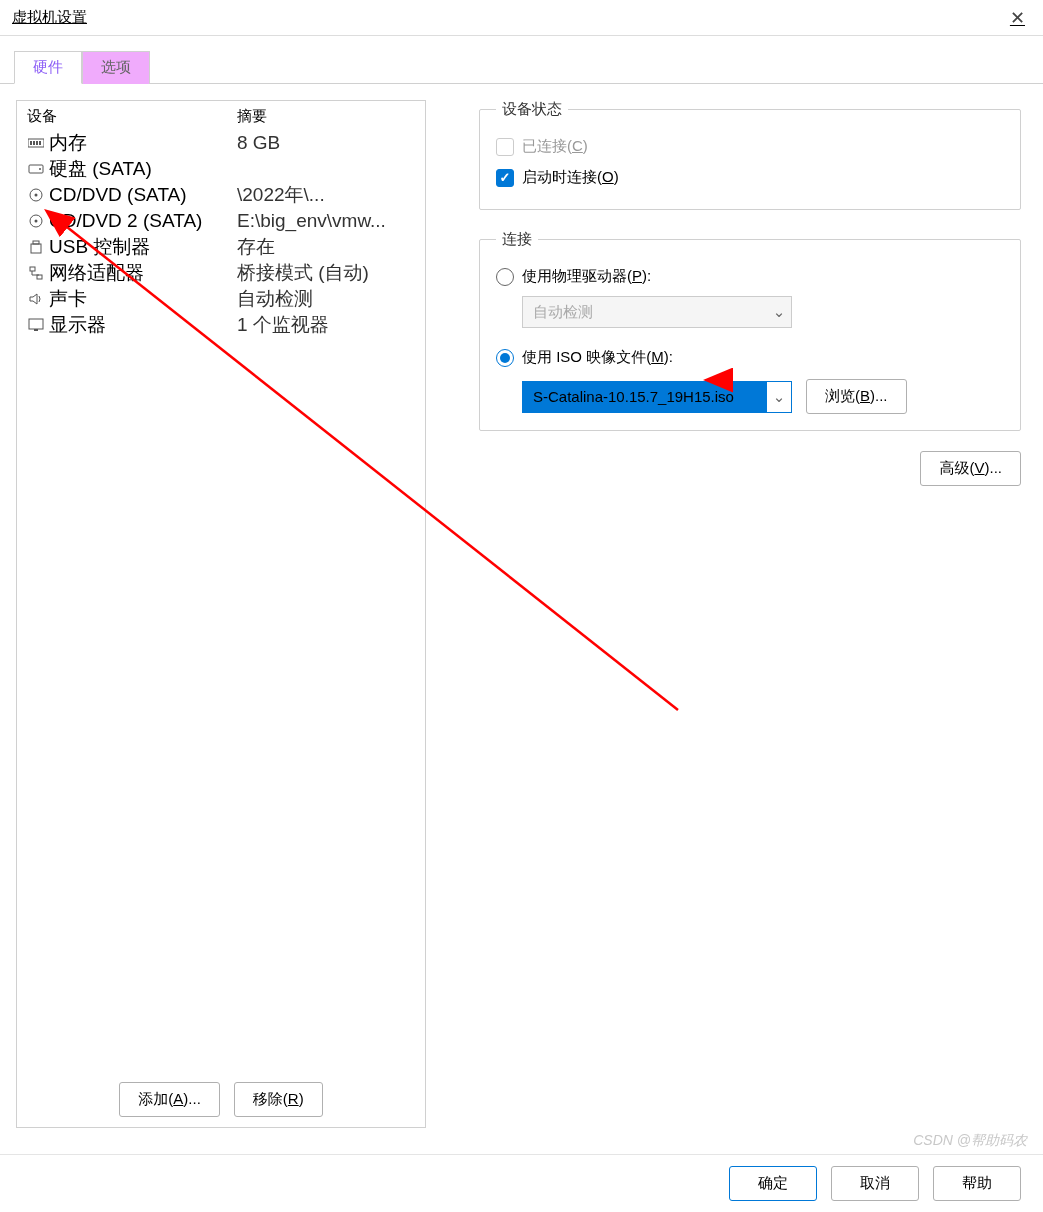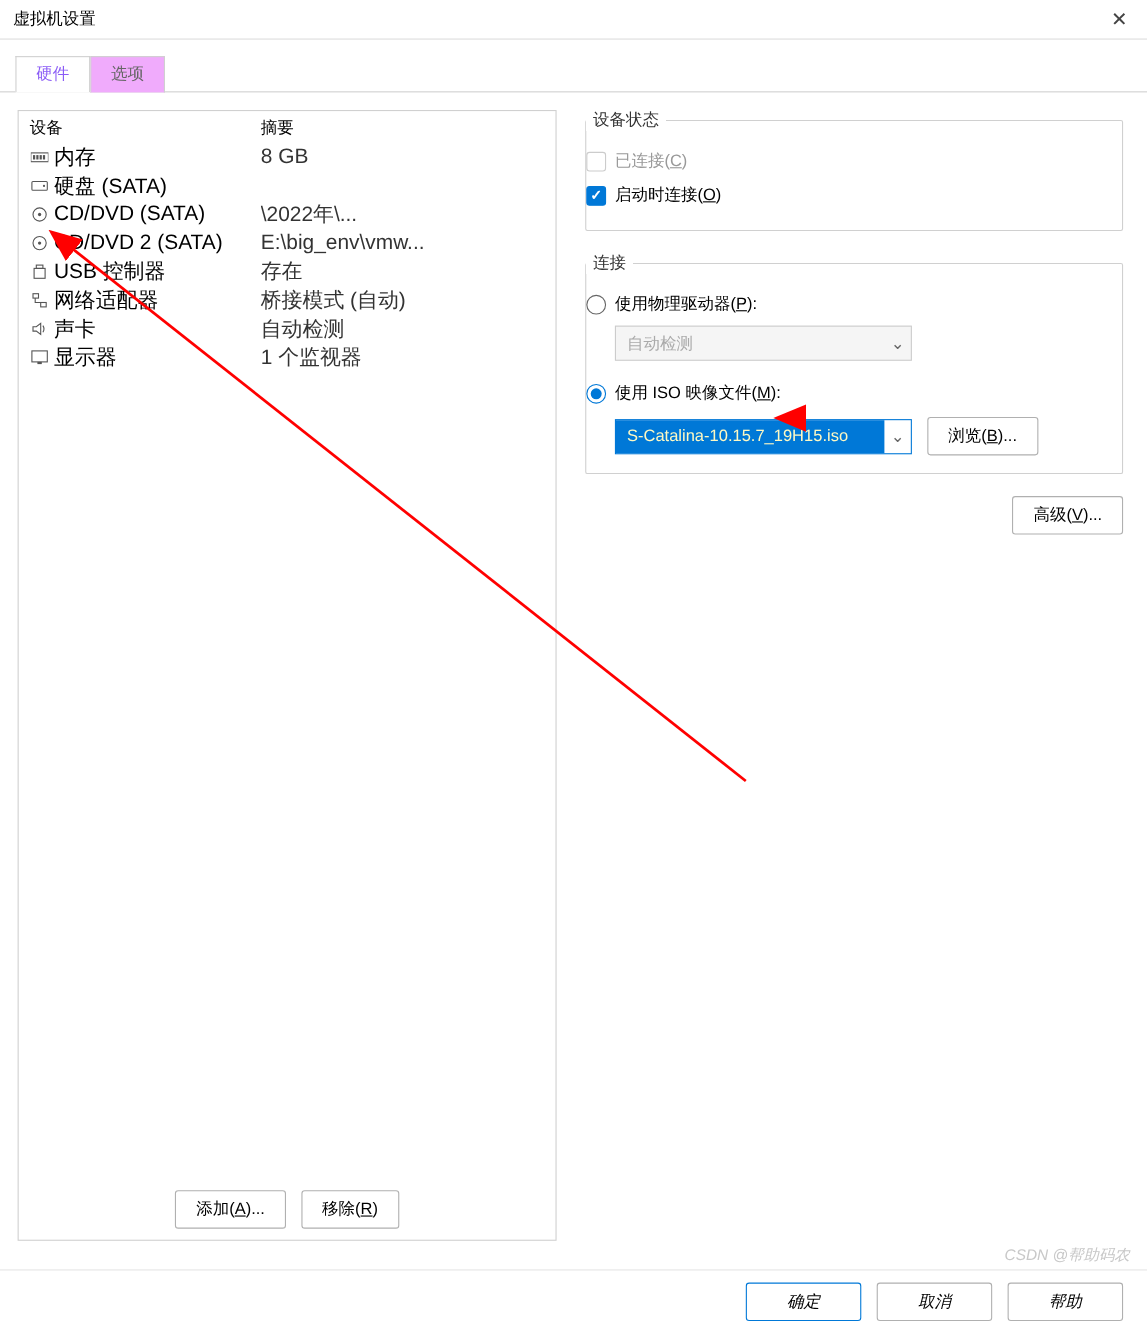--- a/index.html
+++ b/index.html
@@ -12,20 +12,21 @@
       height: 1212px;
       position: relative;
       overflow: hidden;
     }
     .titlebar {
       height: 36px;
       display: flex;
       align-items: center;
       padding: 0 12px;
       border-bottom: 1px solid #ddd;
+      text-decoration: underline;
     }
     .titlebar .title { font-size: 15px; }
     .titlebar .close-x {
       margin-left: auto;
       font-size: 18px;
       color: #444;
       cursor: pointer;
       padding: 0 6px;
     }
     .tabs {
@@ -50,21 +51,21 @@
       border-bottom: 1px solid #fff;
       z-index: 2;
     }
     .content {
       display: flex;
       gap: 20px;
       padding: 16px;
       height: 1060px;
     }
     .left {
-      width: 490px;
+      width: 410px;
       border: 1px solid #d0d0d0;
       display: flex;
       flex-direction: column;
       position: relative;
     }
     .headerrow {
       display: flex;
       padding: 6px 10px 4px 10px;
       font-size: 15px;
     }
@@ -111,22 +112,23 @@
       font-family: inherit;
     }
     .btn.primary { border-color: #0078d7; }
     .right {
       flex: 1;
       padding: 0 6px;
     }
     fieldset {
       border: 1px solid #d0d0d0;
       border-radius: 2px;
-      padding: 12px 16px 16px 0;
+      padding: 12px 16px 16px 16px;
       margin-bottom: 20px;
+      margin-left: 27px;
     }
     legend {
       font-size: 15px;
       padding: 0 6px;
       color: #333;
     }
     .check-row, .radio-row {
       display: flex;
       align-items: center;
       gap: 8px;
@@ -172,21 +174,21 @@
       margin-top: 4px;
     }
     .dropdown.disabled { border-color: #ccc; background: #f5f5f5; color: #aaa; }
     .dropdown .text { flex: 1; padding: 0 10px; font-size: 15px; overflow: hidden; white-space: nowrap; }
     .dropdown .arrow { width: 24px; text-align: center; color: #666; }
     .dropdown.selected-iso {
       border: 1px solid #0078d7;
     }
     .dropdown.selected-iso .text {
       background: #0078d7;
-      color: #fef9c3;
+      color: #000000;
       height: 100%;
       display: flex;
       align-items: center;
       text-align: right;
     }
     .row-iso {
       display: flex;
       gap: 14px;
       align-items: center;
       margin-left: 26px;
@@ -204,21 +206,21 @@
       right: 0;
       left: 0;
       height: 58px;
       display: flex;
       justify-content: flex-end;
       align-items: center;
       gap: 14px;
       padding-right: 22px;
       border-top: 1px solid #e5e5e5;
     }
-    .footer .btn { width: 105px; font-style: italic; }
+    .footer .btn { width: 88px; }
     .watermark {
       position: absolute;
       right: 16px;
       bottom: 62px;
       font-size: 14px;
       color: #c8c8c8;
       font-style: italic;
     }
     .red-arrow-svg {
       position: absolute;

